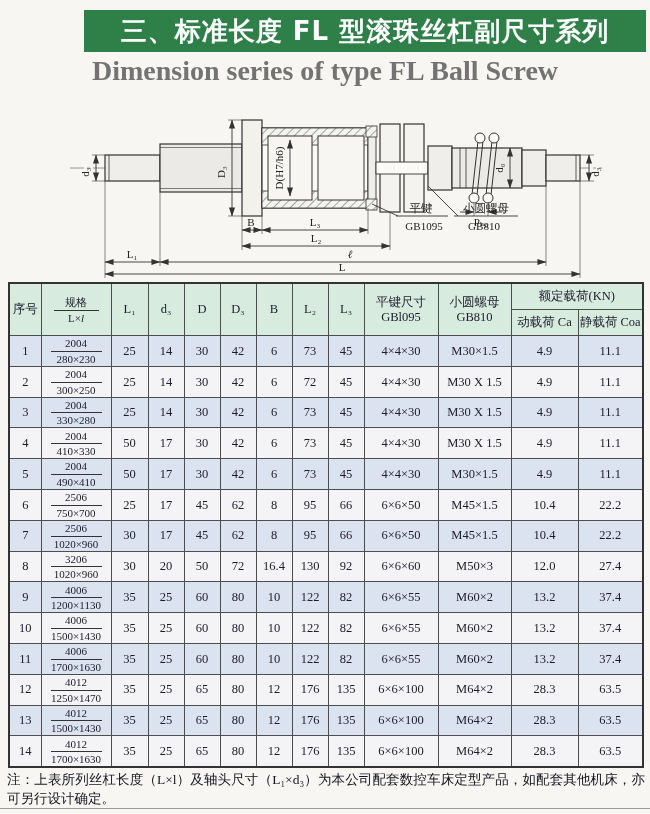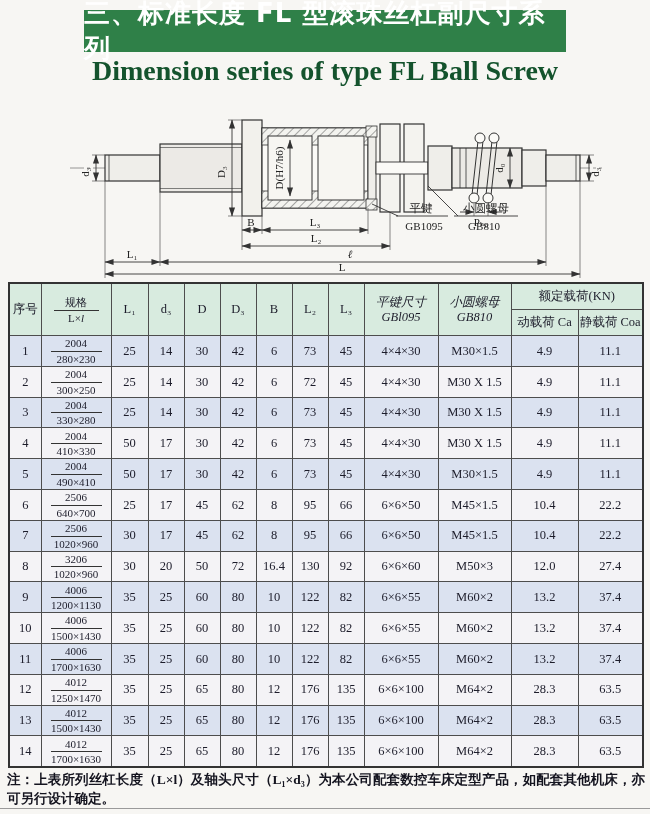--- a/index.html
+++ b/index.html
@@ -3,21 +3,21 @@
 <meta charset="utf-8">
 <style>
   html,body{margin:0;padding:0;}
   body{
     width:650px;height:814px;position:relative;overflow:hidden;
     background:#f7f6f3;
     font-family:"Liberation Serif","DejaVu Serif",serif;
     color:#1d1d1d;
   }
   .banner{
-    position:absolute;left:84px;top:10px;width:482px;height:42px;
+    position:absolute;left:84px;top:10px;width:562px;height:42px;
     display:flex;align-items:center;justify-content:center;
     font-family:"DejaVu Sans","Liberation Sans",sans-serif;
     font-weight:bold;font-size:26px;letter-spacing:1px;color:#ffffff;
   }
   .title-en{
     position:absolute;left:0;top:55px;width:650px;text-align:center;
     font-family:"Liberation Serif","DejaVu Serif",serif;
     font-weight:bold;font-size:28px;
   }
   svg.diagram{position:absolute;left:0;top:90px;}
@@ -32,33 +32,33 @@
   }
   table{border:2px solid #333;}
   thead th{background:#d8ebdf;height:25px;}
   tbody td{height:29.8px;}
   tbody tr.odd td{background:#dbe2f0;}
   tbody tr.even td{background:#f4f3f6;}
   td.spec,th.spec{font-size:11px;}
   .frac-top{display:block;border-bottom:1px solid #333;margin:0 9px;padding:1px 0 1px;}
   .frac-bot{display:block;padding:1px 0 0;}
   th .frac-top{margin:0 12px;}
-  .two-line span{display:block;font-style:italic;}
+  .two-line span{display:block;}
   .note{
     position:absolute;left:7px;top:770px;width:638px;
-    font-size:13.5px;line-height:1.42;color:#14141f;text-align:justify;font-weight:bold;
+    font-size:13.5px;line-height:1.42;color:#14141f;text-align:justify;
   }
   .bottom-line{position:absolute;left:0;top:808px;width:650px;border-top:1.5px solid #9a9a9a;}
 </style>
 </head>
 <body>
 
 <div class="banner" style="background: rgb(47, 128, 72);">三、标准长度 FL 型滚珠丝杠副尺寸系列</div>
 
-<div class="title-en" style="color: #14532d;">Dimension series of type FL Ball Screw</div>
+<div class="title-en" style="color: #737373;">Dimension series of type FL Ball Screw</div>
 
 <svg class="diagram" width="650" height="192" viewBox="0 0 650 192">
   <defs>
     <pattern id="hatch" width="6" height="6" patternUnits="userSpaceOnUse" patternTransform="rotate(45)">
       <rect width="6" height="6" fill="#f3f3ef"></rect>
       <line x1="0" y1="0" x2="0" y2="6" stroke="#555" stroke-width="1"></line>
     </pattern>
     <marker id="arr" markerWidth="11" markerHeight="8" refX="9.5" refY="4" orient="auto-start-reverse">
       <path d="M0,0.6 L10,4 L0,7.4 z" fill="#333"></path>
     </marker>
@@ -307,21 +307,21 @@
           <td>45</td>
           <td>4×4×30</td>
           <td>M30×1.5</td>
           <td>4.9</td>
           <td>11.1</td>
         </tr>
         <tr class="even">
           <td>6</td>
           <td class="spec">
             <span class="frac-top">2506</span>
-            <span class="frac-bot">640×700</span>
+            <span class="frac-bot">750×700</span>
           </td>
           <td>25</td>
           <td>17</td>
           <td>45</td>
           <td>62</td>
           <td>8</td>
           <td>95</td>
           <td>66</td>
           <td>6×6×50</td>
           <td>M45×1.5</td>

